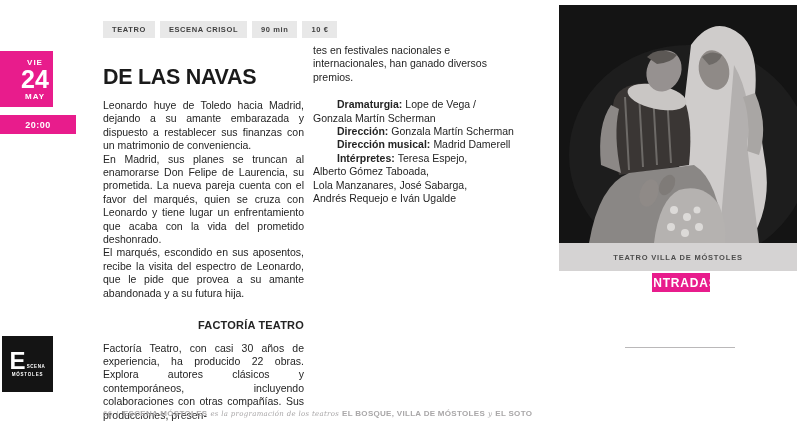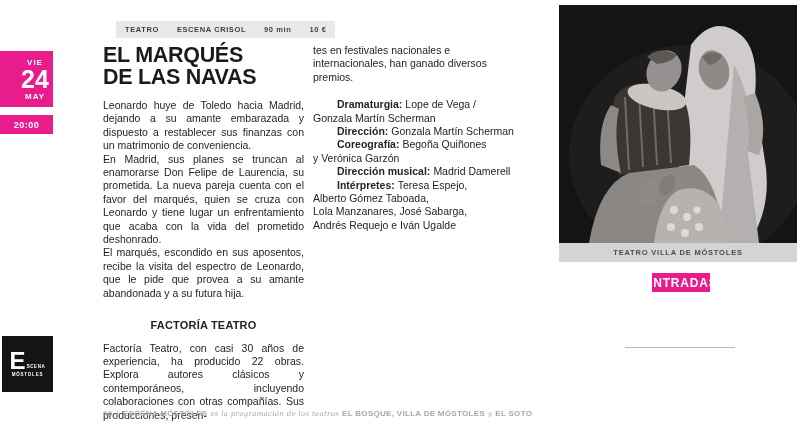--- a/index.html
+++ b/index.html
@@ -7,58 +7,58 @@
   body { font-family:"Liberation Sans", sans-serif; color:#232323; position:relative; }
   .page { position:relative; width:800px; height:445px; background:#fff; }
 
   
   .date-block { position:absolute; left:0; top:51px; width:53px; height:56px;
     background:#e81c8c; color:#ffffff; display:flex; flex-direction:column;
     align-items:center; justify-content:center; text-align:center;padding-left:17px; }
   .date-block .dow { font-size:8px; font-weight:bold; letter-spacing:1px; }
   .date-block .day { font-size:25px; font-weight:bold; line-height:25px; }
   .date-block .mon { font-size:8px; font-weight:bold; letter-spacing:1px; }
-  .time-block { position:absolute; left:0; top:115px; width:53px; height:19px;
+  .time-block { position:absolute; left:0; top:115px; width:76px; height:19px;
     background:#e81c8c; color:#fff; font-size:9px; font-weight:bold;
     display:flex; align-items:center; justify-content:center; letter-spacing:0.5px; }
 
   
   .logo { position:absolute; left:2px; top:336px; width:51px; height:56px;
     background:#141414; color:#fff; display:flex; flex-direction:column;
     align-items:center; justify-content:center; }
   .logo-row { display:flex; align-items:flex-end; }
   .logo-e { font-size:24px; font-weight:bold; line-height:20px; }
   .logo-scena { font-size:4.5px; font-weight:bold; letter-spacing:0.6px; margin-left:1px; margin-bottom:2px; }
   .logo-mostoles { font-size:4.5px; font-weight:bold; letter-spacing:0.8px; margin-top:1px; }
 
   
-  .tags { position:absolute; left:116px; top:21px; display:flex; }
+  .tags { position:absolute; left:103px; top:21px; display:flex; gap:5px; }
   .tag { background:#e8e8e8; color:#3f3f3f; font-size:7.5px; font-weight:bold;
     letter-spacing:0.6px; padding:4px 9px; white-space:nowrap; }
 
   
   .title { position:absolute; left:103px; top:44px; font-size:21.5px; font-weight:bold;
     line-height:22px; color:#1a1a1a; letter-spacing:-0.3px; }
 
   
   .col1 { position:absolute; left:103px; top:99px; width:201px; font-size:10.5px;
     line-height:13.4px; text-align:justify; color:#242424; }
   .col1 p { margin:0; }
   .col1 .heading { font-size:11px; font-weight:bold; margin-top:19px; margin-bottom:9px;
-    text-align:center; letter-spacing:0.2px; }
+    text-align:right; letter-spacing:0.2px; }
   .col2 { position:absolute; left:313px; top:44px; width:212px; font-size:10.5px;
     line-height:13.4px; color:#242424; }
   .col2 .cont { margin-bottom:14px; }
   .credit { white-space:pre-line; }
   .credit strong { margin-right:3px;margin-left:24px; }
 
   
   .photo { position:absolute; left:559px; top:5px; width:238px; height:238px; background:#121212; }
   .photo svg { display:block; width:100%; height:100%; }
-  .caption-bar { position:absolute; left:559px; top:243px; width:238px; height:19px;
+  .caption-bar { position:absolute; left:559px; top:243px; width:238px; height:28px;
     background:#d5d3d3; color:#4d4d4d; font-size:7.5px; font-weight:bold;
     letter-spacing:0.8px; display:flex; align-items:center; justify-content:center; }
   .entradas-btn { position:absolute; left:652px; top:273px; width:58px; height:19px;
     background:#e81c8c; color:#fff; font-size:12px; font-weight:bold; letter-spacing:0.8px;
     border:none; display:flex; align-items:center; justify-content:center; cursor:pointer; }
   .thin-line { position:absolute; left:625px; top:347px; width:110px; height:1px; background:#bab8b9; }
 
   
   .footer { position:absolute; left:103px; top:409px; font-size:8px; color:#a9a7a8;
     letter-spacing:0.3px; white-space:nowrap; }
@@ -87,39 +87,37 @@
   </div>
 
   <div class="tags">
     <span class="tag">TEATRO</span>
     <span class="tag">ESCENA CRISOL</span>
     <span class="tag">90 min</span>
     <span class="tag">10 €</span>
   </div>
 
   <h1 class="title">
-    <span>EL MARQUÉS</span><br>
+    <br>
     <span>DE LAS NAVAS</span>
   </h1>
 
   <div class="col1">
     <p>Leonardo huye de Toledo hacia Madrid, dejando a su amante embarazada y dispuesto a restablecer sus finanzas con un matrimonio de conveniencia.</p>
     <p>En Madrid, sus planes se truncan al enamorarse Don Felipe de Laurencia, su prometida. La nueva pareja cuenta con el favor del marqués, quien se cruza con Leonardo y tiene lugar un enfrentamiento que acaba con la vida del prometido deshonrado.</p>
     <p>El marqués, escondido en sus aposentos, recibe la visita del espectro de Leonardo, que le pide que provea a su amante abandonada y a su futura hija.</p>
     <p class="heading">FACTORÍA TEATRO</p>
     <p>Factoría Teatro, con casi 30 años de experiencia, ha producido 22 obras. Explora autores clásicos y contemporáneos, incluyendo colaboraciones con otras compañías. Sus producciones, presen-</p>
   </div>
 
   <div class="col2">
     <p class="cont">tes en festivales nacionales e internacionales, han ganado diversos premios.</p>
     <p class="credit"><strong>Dramaturgia:</strong><span>Lope de Vega /
 Gonzala Martín Scherman</span></p>
     <p class="credit"><strong>Dirección:</strong><span>Gonzala Martín Scherman</span></p>
-    <p class="credit"><strong>Coreografía:</strong><span>Begoña Quiñones
-y Verónica Garzón</span></p>
     <p class="credit"><strong>Dirección musical:</strong><span>Madrid Damerell</span></p>
     <p class="credit"><strong>Intérpretes:</strong><span>Teresa Espejo,
 Alberto Gómez Taboada,
 Lola Manzanares, José Sabarga,
 Andrés Requejo e Iván Ugalde</span></p>
   </div>
 
   <div class="photo">
     <svg viewBox="0 0 238 238" preserveAspectRatio="none">
       <rect x="0" y="0" width="238" height="238" fill="#141414"></rect>

